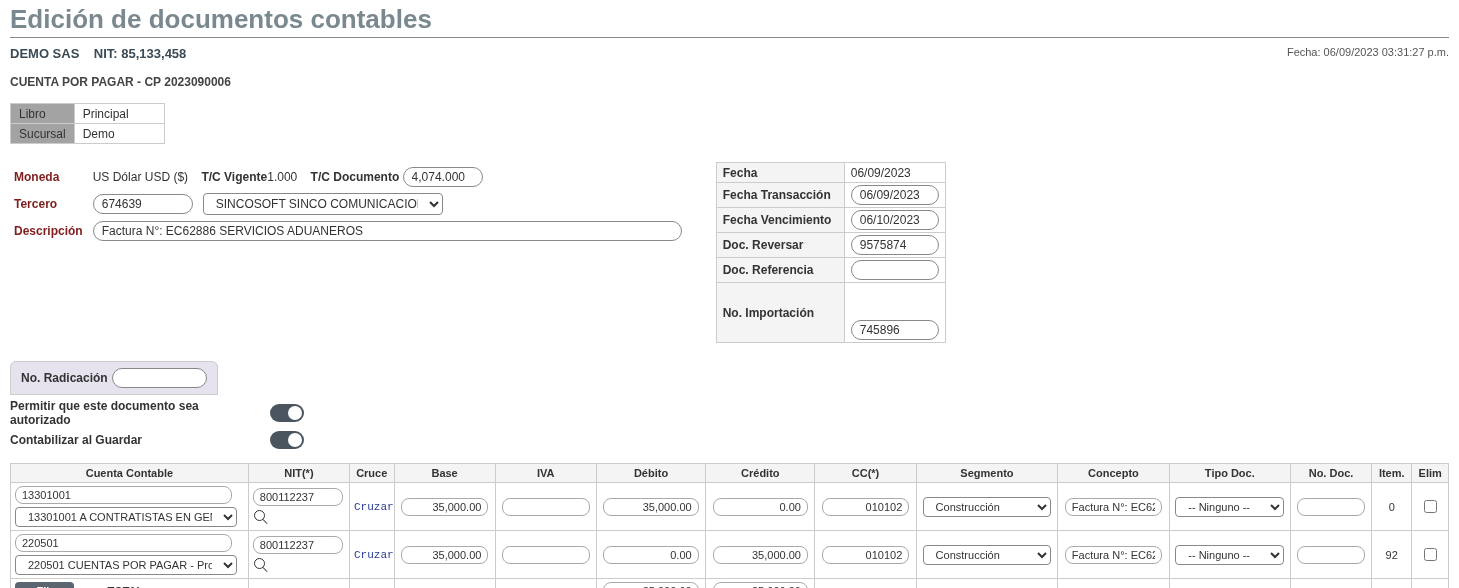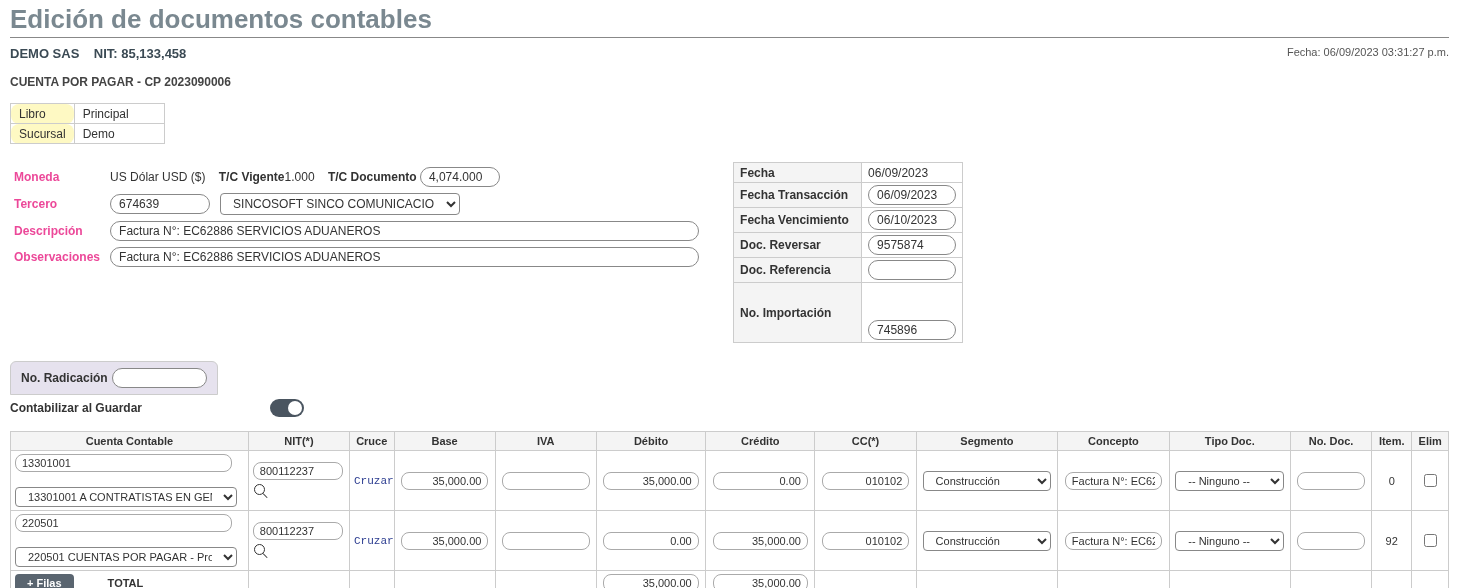--- a/index.html
+++ b/index.html
@@ -22,27 +22,27 @@
   }
   .hr { border-top: 1px solid #888; height:0; }
   .subhead { display:flex; justify-content:space-between; align-items:flex-start; margin-top:8px; }
   .company { color:#3b4a54; font-size:13px; font-weight:600; }
   .timestamp { font-size:11px; color:#555; }
   .docid { font-size:12px; color:#444; margin-top:14px; font-weight:600; }
 
   
   .kvtable { border-collapse:collapse; margin-top:14px; }
   .kvtable td { border:1px solid #ccc; padding:2px 8px; height:20px; background:#fff; font-size:12px; }
-  .kvtable td.lbl { background:#fef9c3; font-weight:normal; color:#333; min-width:48px;border-radius:8px; }
+  .kvtable td.lbl { background:#a3a3a3; font-weight:normal; color:#333; min-width:48px; }
   .kvtable td.val { min-width:90px; }
 
   .cluster { display:flex; gap:30px; align-items:flex-start; margin-top:18px; }
   .formtable { border-collapse:separate; border-spacing:0 4px; }
   .formtable td { padding:1px 4px; vertical-align:middle; }
-  .formtable td.flbl { color:#ec4899; font-weight:bold; font-size:12px; padding-right:6px; white-space:nowrap; }
+  .formtable td.flbl { color:#7f1d1d; font-weight:bold; font-size:12px; padding-right:6px; white-space:nowrap; }
 
   .righttable { border-collapse:collapse; }
   .righttable td { border:1px solid #ccc; padding:2px 6px; height:20px; font-size:12px; }
   .righttable td.lbl { background:#f4f4f4; font-weight:bold; color:#333; width:128px; }
   .righttable td.val { width:95px; }
 
   input[type=text], select {
     font-family: inherit;
     font-size:12px;
     border:1px solid #888;
@@ -89,21 +89,21 @@
   table.grid td {
     border:1px solid #ccc; padding:3px 4px; font-size:11px;
     text-align:center; vertical-align:middle;
   }
   table.grid td input[type=text] {
     width:95%; border-radius:8px; border:1px solid #aaa; height:18px;
     text-align:right; padding:1px 6px; font-size:11px;
   }
   table.grid td input.left { text-align:left; }
   table.grid td select { width:97%; height:20px; font-size:11px; }
-  .cellstack { display:flex; flex-direction:column; gap:15px; align-items:stretch; }
+  .cellstack { display:flex; flex-direction:column; gap:3px; align-items:stretch; }
   .nitstack { display:flex; flex-direction:column; gap:3px; align-items:flex-start; }
   .mag {
     display:inline-block; width:16px; height:16px; position:relative;
   }
   .mag::before {
     content:""; position:absolute; left:1px; top:1px;
     width:9px; height:9px; border:1.5px solid #333; border-radius:50%;
   }
   .mag::after {
     content:""; position:absolute; left:10px; top:10px;
@@ -184,24 +184,20 @@
           &nbsp;
           <select class="sq" style="width:240px">
             <option>SINCOSOFT SINCO COMUNICACIONES S.A.S</option>
           </select>
         </td>
       </tr>
       <tr>
         <td class="flbl">Descripción</td>
         <td><input type="text" class="wide" value="Factura N°: EC62886 SERVICIOS ADUANEROS" style=""></td>
       </tr>
-      <tr>
-        <td class="flbl">Observaciones</td>
-        <td><input type="text" class="wide" value="Factura N°: EC62886 SERVICIOS ADUANEROS" style=""></td>
-      </tr>
     </tbody>
       </table>
 
     <table class="righttable">
       <tbody>
           <tr>
         <td class="lbl">Fecha</td>
         <td class="val">06/09/2023</td>
       </tr>
       <tr>
@@ -229,20 +225,26 @@
   </div>
 
   
   <div class="radgrp">
     <div class="row">
       <span style="font-weight:bold">No. Radicación</span>
       <input type="text" style="width: 95px;" value="">
     </div>
   </div>
 
+  <div class="optrow">
+    <span class="lab">Permitir que este documento sea autorizado</span>
+    <span class="toggle">
+        <span class="knob"></span>
+      </span>
+  </div>
   <div class="optrow">
     <span class="lab">Contabilizar al Guardar</span>
     <span class="toggle">
         <span class="knob"></span>
       </span>
   </div>
 
   
   <table class="grid">
     <colgroup>

